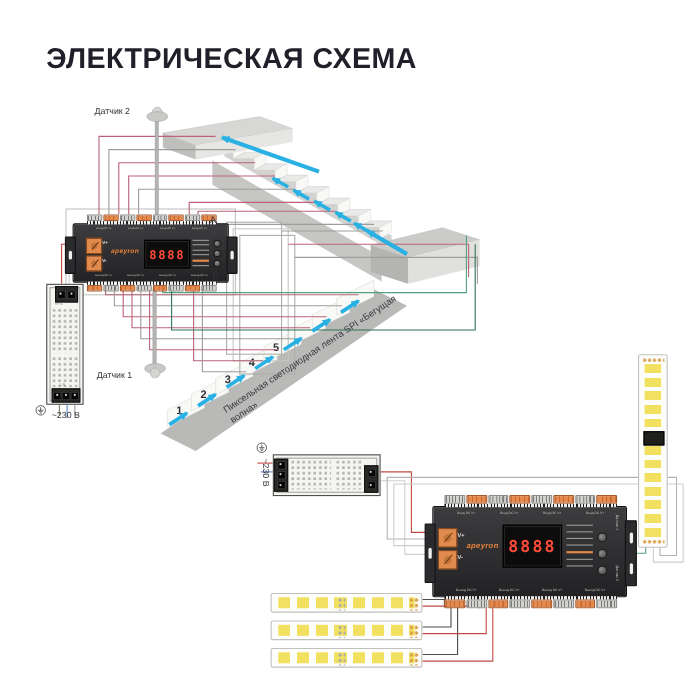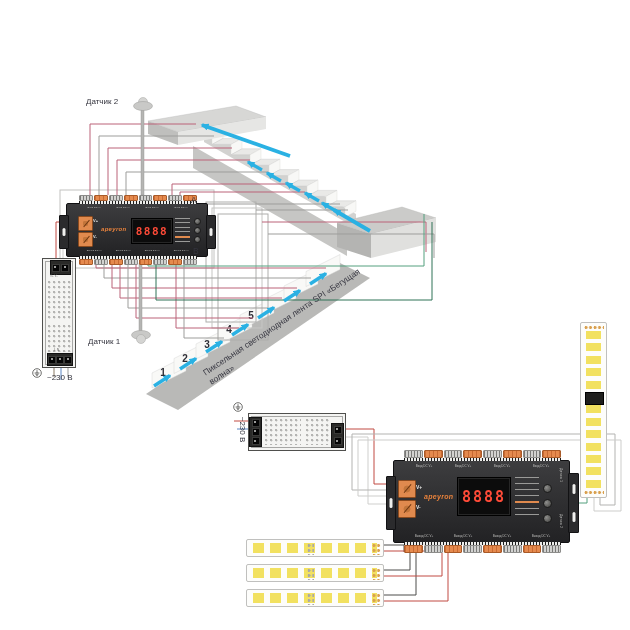--- a/index.html
+++ b/index.html
@@ -49,20 +49,21 @@
   .ledrow{width:100%;height:100%;background:repeating-linear-gradient(90deg,#f2e160 0 11px,rgba(0,0,0,0) 11px 17px);}
   .ledcol{width:100%;height:100%;background:repeating-linear-gradient(180deg,#f2e160 0 8px,rgba(0,0,0,0) 8px 12.4px);}
   .padsO{position:absolute;background-image:radial-gradient(circle at 2px 2.5px,#d9a04e 1.3px,transparent 1.7px);background-size:4.5px 5px;}
   .padsG{position:absolute;background-image:radial-gradient(circle at 2px 2.5px,#a9a9a7 1.2px,transparent 1.6px);background-size:4.5px 5px;}
 </style>
 </head>
 <body>
 
 <div id="canvas">
 
+  <div class="abs" id="title">ЭЛЕКТРИЧЕСКАЯ СХЕМА</div>
 
   <svg id="wiresvg" class="abs" width="630" height="630" viewBox="0 0 630 630">
     <defs>
       <marker id="ah" orient="auto" markerUnits="userSpaceOnUse" markerWidth="10" markerHeight="9" refX="6.5" refY="3.5">
         <path d="M0,0 L8,3.5 L0,7 Z" fill="#2ab1e3"></path>
       </marker>
     </defs>
 
     <g>
 

